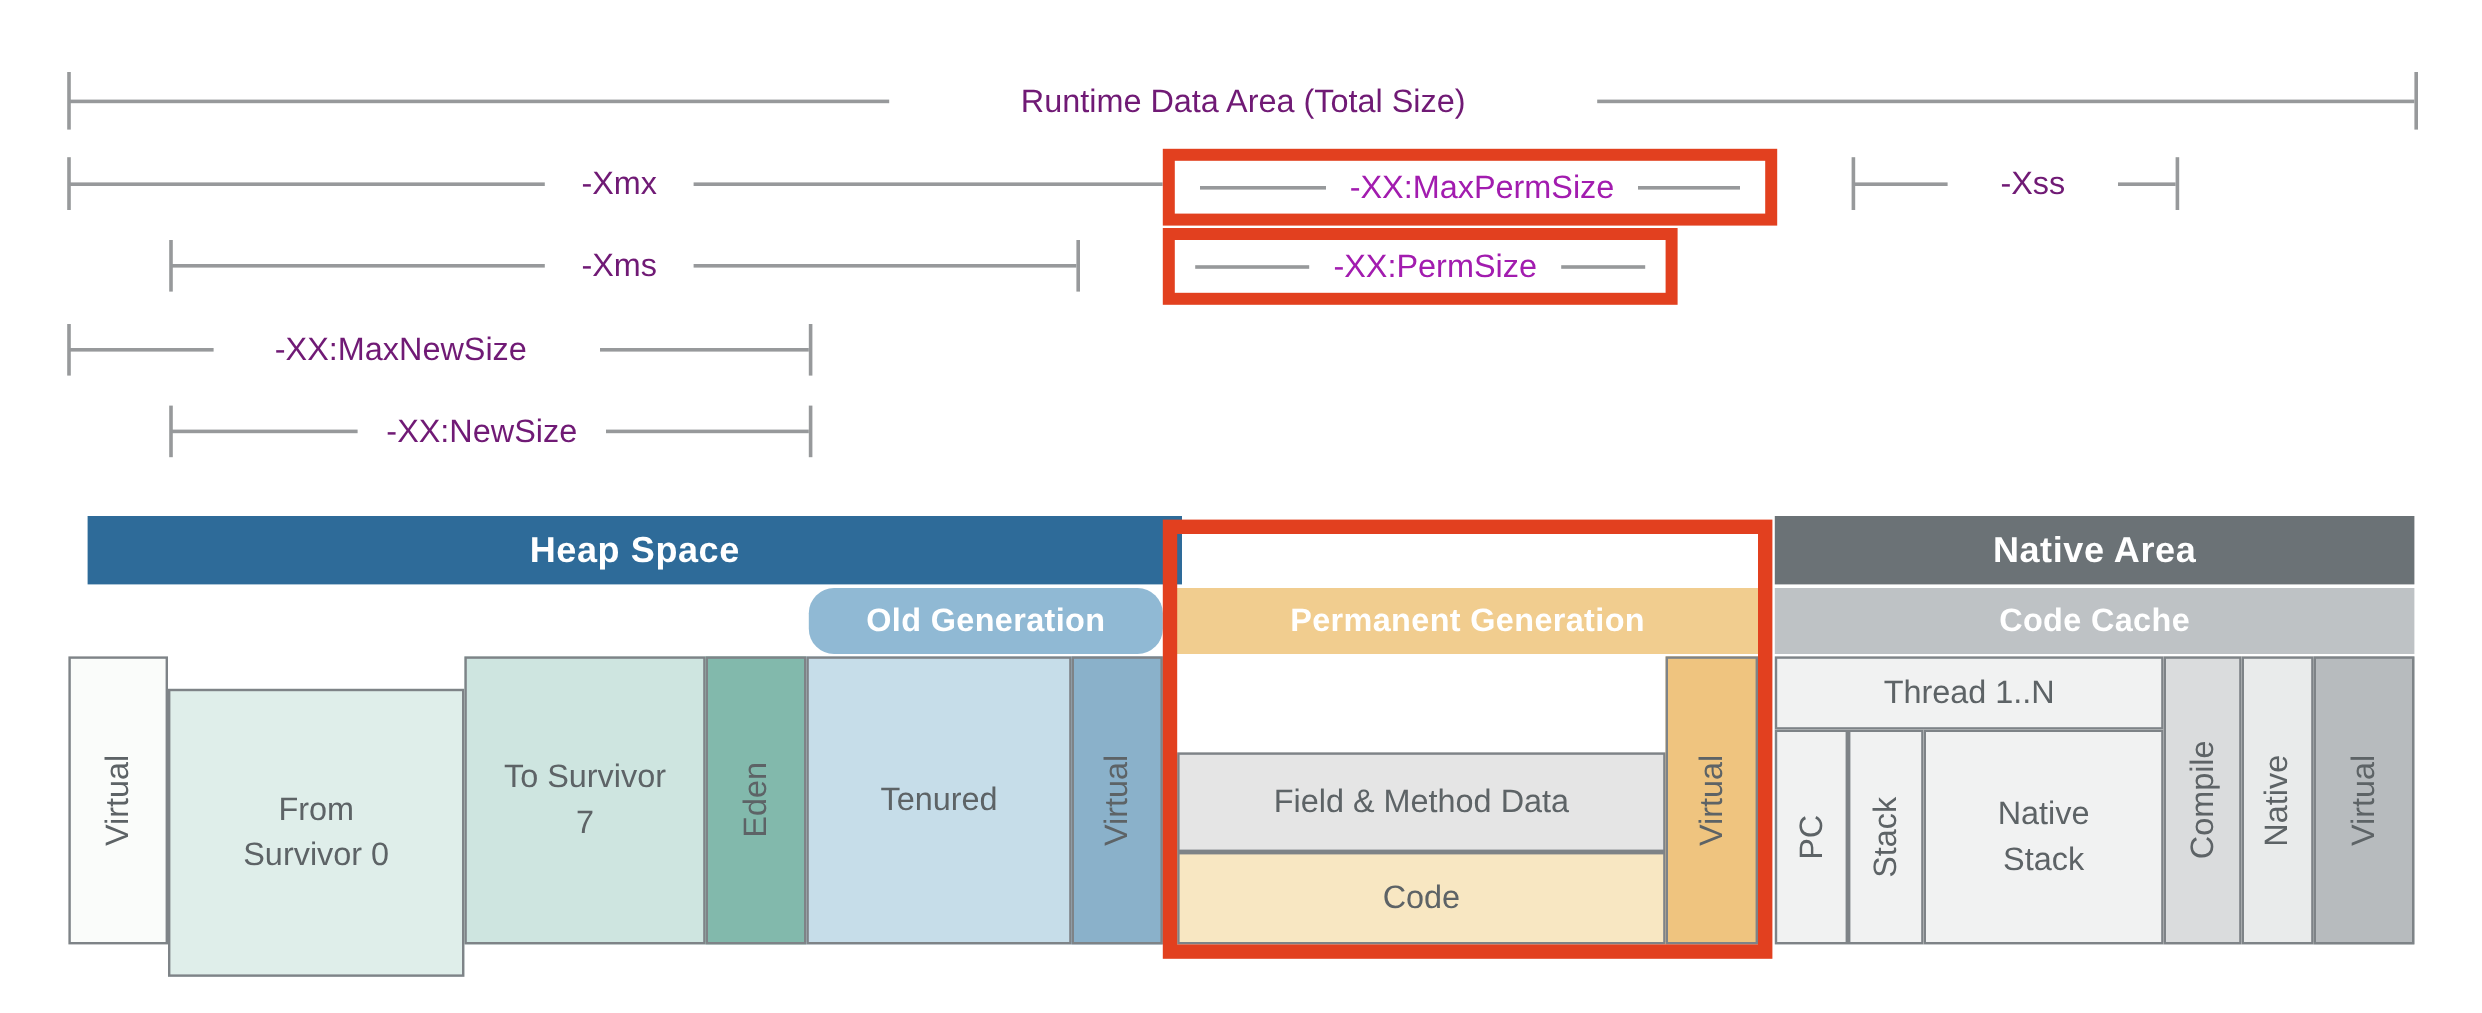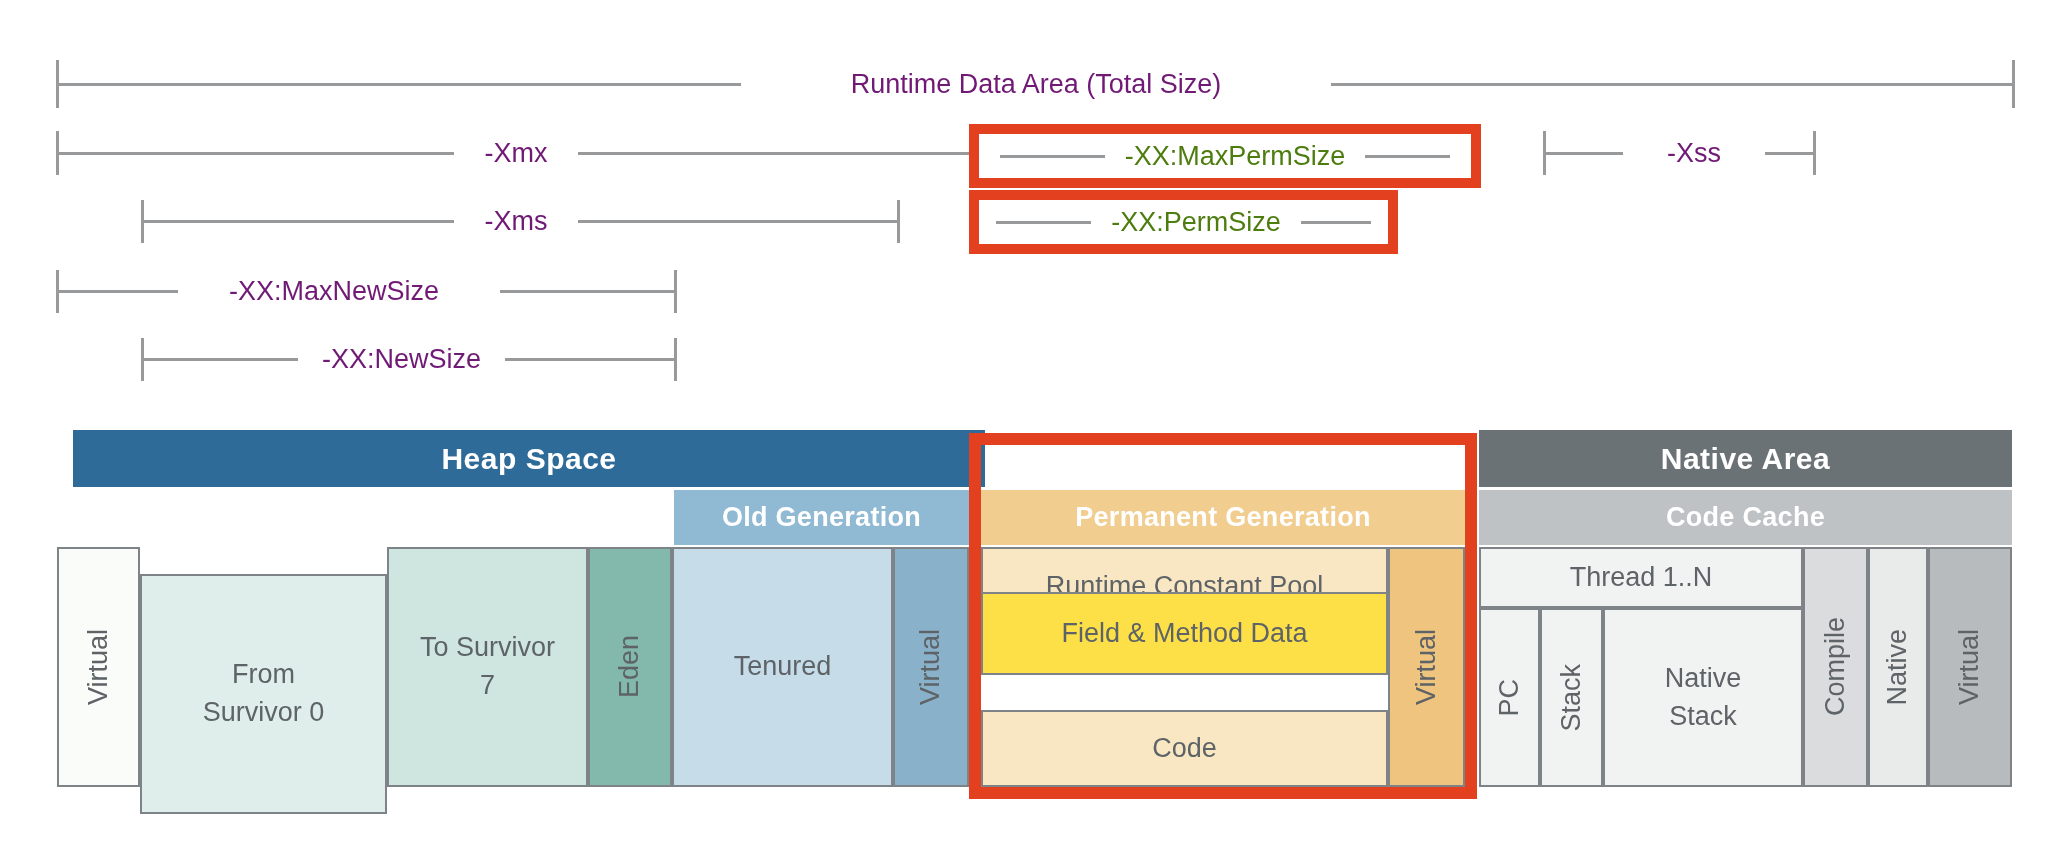--- a/index.html
+++ b/index.html
@@ -12,21 +12,21 @@
   .hline{position:absolute;height:3px;background:#97999b;}
   .rlabel{
     position:absolute;height:34px;line-height:34px;text-align:center;
     font-size:27px;color:#701a75;white-space:nowrap;
   }
   .rbox{
     position:absolute;border:10px solid #e2401f;background:#ffffff;
     display:flex;align-items:center;justify-content:center;box-sizing:border-box;
   }
   .rbox .seg{height:3px;background:#97999b;display:inline-block;}
-  .rbox .rbox-label{font-size:27px;color:#4d7c0f;white-space:nowrap;padding:0 20px;}
+  .rbox .rbox-label{font-size:27px;color:#a21caf;white-space:nowrap;padding:0 20px;}
   
   .band{position:absolute;display:flex;align-items:center;justify-content:center;box-sizing:border-box;}
   .area-label{font-size:30px;font-weight:bold;color:#ffffff;letter-spacing:0.5px;white-space:nowrap;}
   .gen-label{font-size:27px;font-weight:bold;color:#ffffff;letter-spacing:0.3px;white-space:nowrap;}
   .cell{
     position:absolute;display:flex;align-items:center;justify-content:center;
     box-sizing:border-box;border:2px solid #7e8387;
     font-size:27px;color:#5d6366;text-align:center;line-height:1.4;
   }
   .cell.vert span{
@@ -91,21 +91,21 @@
   <div class="hline" style="left:505px;top:358px;width:169px;"></div>
   <div class="tick" style="left:674px;top:338px;height:43px;"></div>
 
   <div class="band" style="left:57px;top:430px;width:912px;height:57px;background:#2e6b99;margin-left:16px;">
     <span class="area-label">Heap Space</span>
   </div>
   <div class="band" style="left:1479px;top:430px;width:533px;height:57px;background:#6b7276;">
     <span class="area-label">Native Area</span>
   </div>
 
-  <div class="band" style="left:674px;top:490px;width:295px;height:55px;background:#90b9d4;">
+  <div class="band" style="left:674px;top:490px;width:295px;height:55px;background:#90b9d4;border-radius:21px;">
     <span class="gen-label">Old Generation</span>
   </div>
   <div class="band" style="left:975px;top:490px;width:496px;height:55px;background:#f1cd8f;">
     <span class="gen-label">Permanent Generation</span>
   </div>
   <div class="band" style="left:1479px;top:490px;width:533px;height:55px;background:#bec2c5;">
     <span class="gen-label">Code Cache</span>
   </div>
 
   <div class="cell vert" style="left:57px;top:547px;width:83px;height:240px;background:#fafcfa;">
@@ -120,24 +120,21 @@
   <div class="cell vert" style="left:588px;top:547px;width:84px;height:240px;background:#82b9ac;">
     <span>Eden</span>
   </div>
   <div class="cell" style="left:672px;top:547px;width:221px;height:240px;background:#c6dde9;">
     <span>Tenured</span>
   </div>
   <div class="cell vert" style="left:893px;top:547px;width:76px;height:240px;background:#8ab1ca;">
     <span>Virtual</span>
   </div>
 
-  <div class="cell" style="left:981px;top:547px;width:407px;height:80px;background:#f8e7c2;">
-    <span>Runtime Constant Pool</span>
-  </div>
-  <div class="cell" style="left:981px;top:592px;width:407px;height:83px;background:#fde047;">
+  <div class="cell" style="left:981px;top:627px;width:407px;height:83px;background:#e5e5e5;">
     <span>Field &amp; Method Data</span>
   </div>
   <div class="cell" style="left:981px;top:710px;width:407px;height:77px;background:#f8e7c2;">
     <span>Code</span>
   </div>
   <div class="cell vert" style="left:1388px;top:547px;width:77px;height:240px;background:#efc47f;">
     <span>Virtual</span>
   </div>
 
   <div class="cell" style="left:1479px;top:547px;width:324px;height:61px;background:#f1f2f2;">

